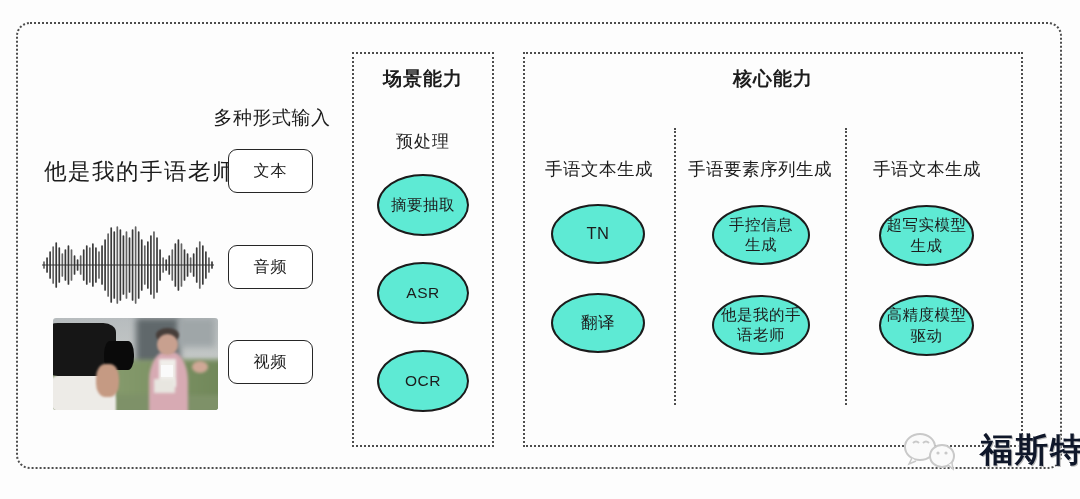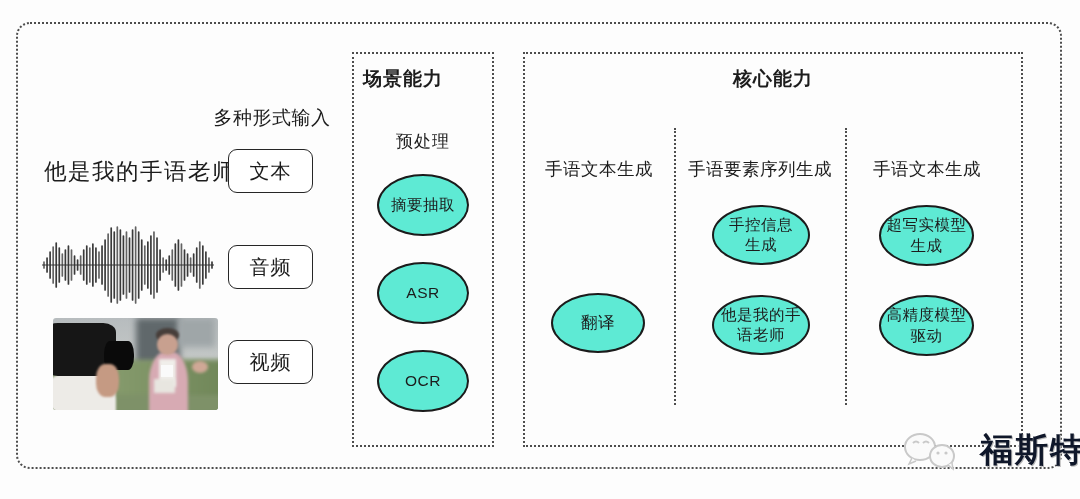--- a/index.html
+++ b/index.html
@@ -20,21 +20,21 @@
   .panel-title { font-size:19px; font-weight:bold; text-align:center; letter-spacing:1px; }
   .stage-label { font-size:17px; text-align:center; letter-spacing:1px; }
   .col-header { font-size:17.5px; text-align:center; top:157px; letter-spacing:0.5px; }
   .input-title { left:210px; top:105px; width:124px; font-size:19px; font-weight:500;
     text-align:center; letter-spacing:0.5px; }
   .sentence { left:44px; top:156px; font-size:22.5px; letter-spacing:1.5px; white-space:nowrap; }
 
   
   .io-box { left:228px; width:85px; height:44px; border:1.6px solid #262626; border-radius:9px;
     box-sizing:border-box; display:flex; align-items:center; justify-content:center;
-    font-size:20px; letter-spacing:1px; background:#fff; }
+    font-size:16px; letter-spacing:1px; background:#fff; }
 
   
   .node { border:2.5px solid #1b1b1b; border-radius:50%; box-sizing:border-box;
     display:flex; align-items:center; justify-content:center; text-align:center;
     font-size:15.5px; line-height:1.3; background:#5eead4; letter-spacing:0.5px; }
   .node span { display:block; }
   .wrap4 span { max-width:66px; }
   .wrap5 span { max-width:82px; }
 
   
@@ -166,40 +166,43 @@
     <div class="ph-cam"></div>
     <div class="ph-lens"></div>
     <div class="ph-arm"></div>
   </div>
 
   <div class="abs io-box" style="top:340px;">
     <span>视频</span>
   </div>
 
   <div class="abs panel scene-panel"></div>
-  <div class="abs panel-title" style="left:332px; top:66px; width:142px;">场景能力</div>
+  <div class="abs panel-title" style="left:352px; top:66px; width:142px;">场景能力</div>
   <div class="abs stage-label" style="left:352px; top:130px; width:142px;">预处理</div>
 
   <div class="abs node" style="left:377px; top:174px; width:92px; height:62px;">
     <span>摘要抽取</span>
   </div>
   <div class="abs node" style="left:377px; top:262px; width:92px; height:62px;">
     <span>ASR</span>
   </div>
   <div class="abs node" style="left:377px; top:350px; width:92px; height:62px;">
     <span>OCR</span>
   </div>
 
   <div class="abs panel core-panel"></div>
   <div class="abs panel-title" style="left:523px; top:66px; width:500px;">核心能力</div>
 
   <div class="abs v-divider" style="left:674px;"></div>
   <div class="abs v-divider" style="left:845px;"></div>
 
   <div class="abs col-header" style="left:523px; width:152px;">手语文本生成</div>
+  <div class="abs node" style="left:551px; top:204px; width:94px; height:60px; font-size:16.5px;">
+    <span>TN</span>
+  </div>
   <div class="abs node" style="left:551px; top:293px; width:94px; height:60px; font-size:16.5px;">
     <span>翻译</span>
   </div>
 
   <div class="abs col-header" style="left:676px; width:168px;">手语要素序列生成</div>
   <div class="abs node wrap4" style="left:712px; top:205px; width:98px; height:60px;">
     <span>手控信息生成</span>
   </div>
   <div class="abs node wrap5" style="left:712px; top:295px; width:98px; height:60px;">
     <span>他是我的手语老师</span>

